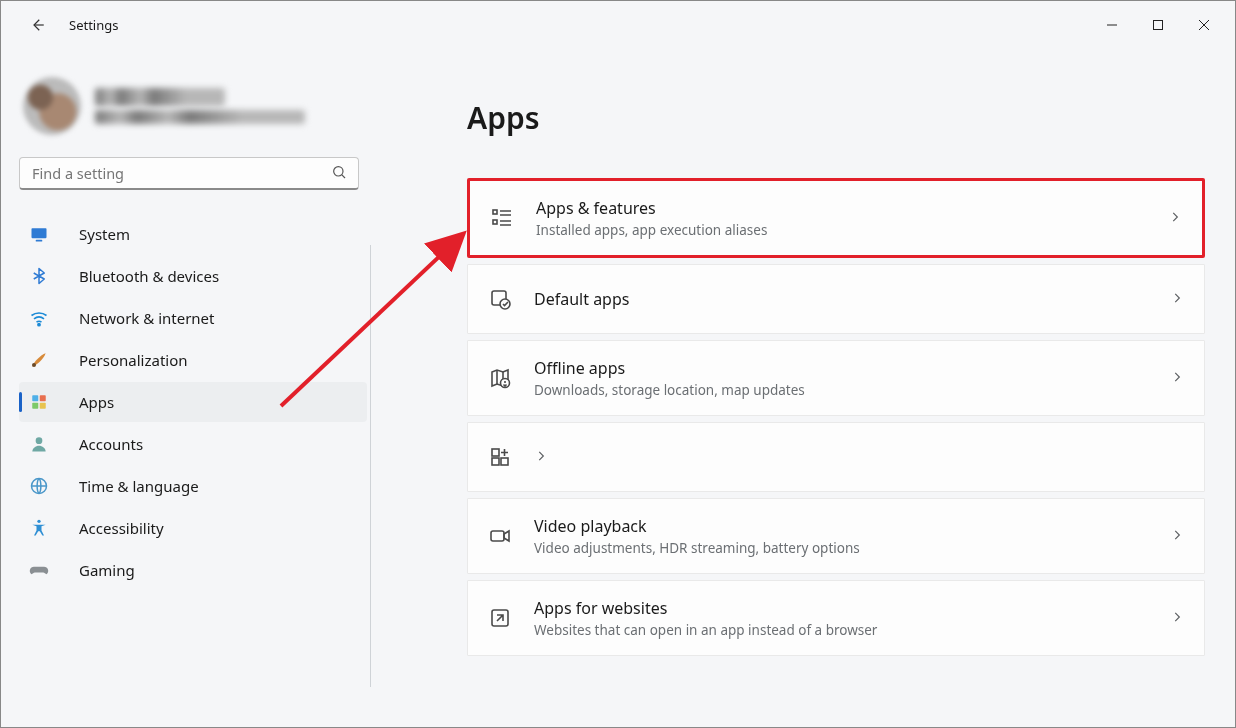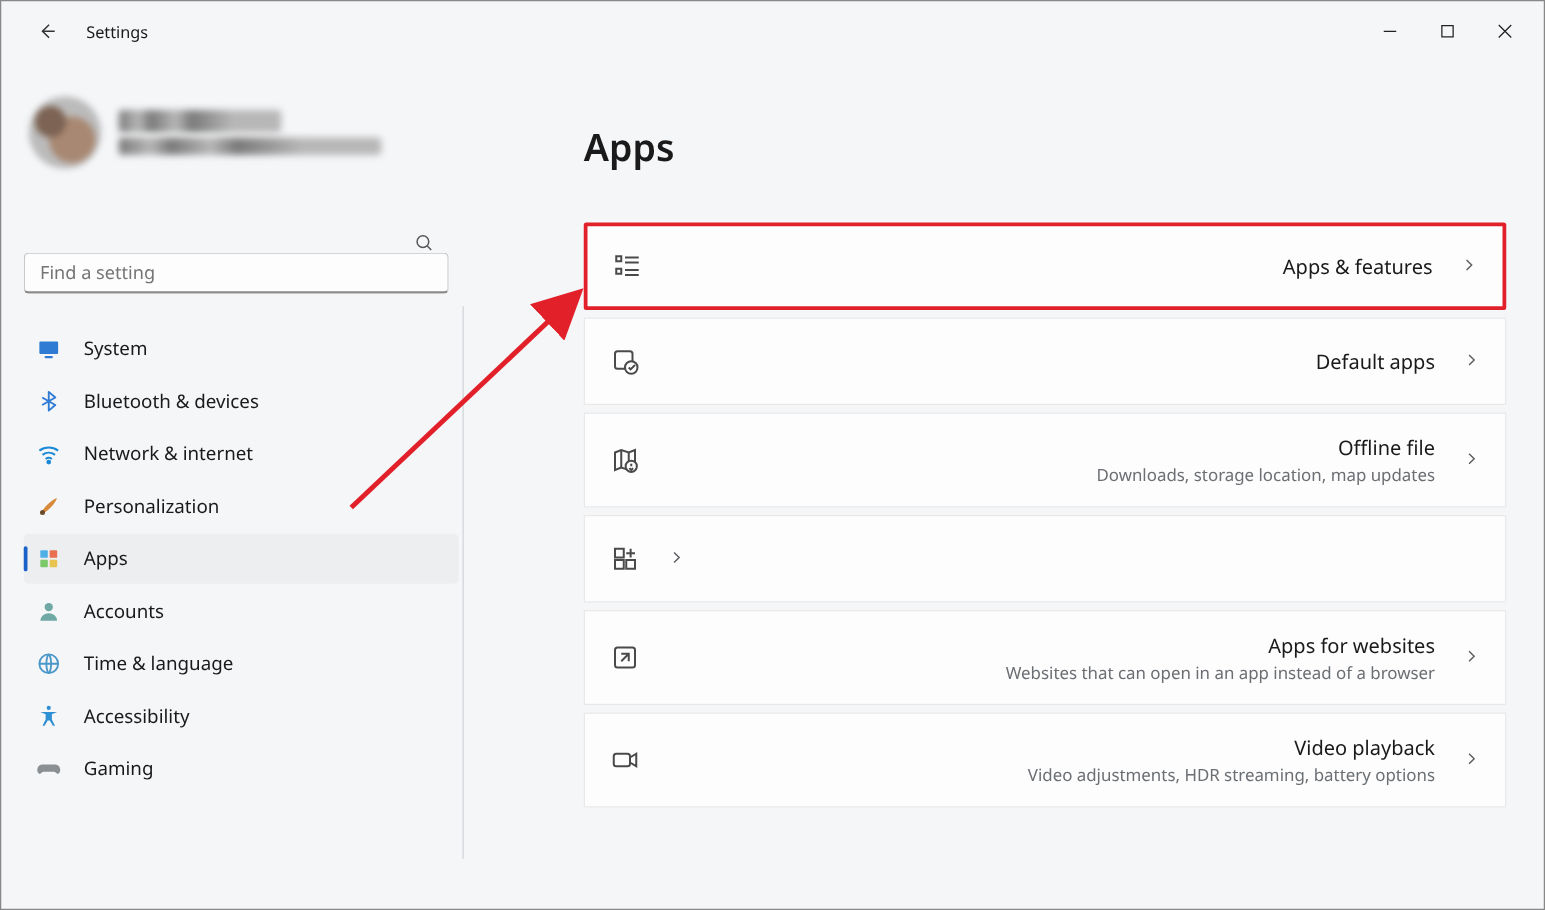--- a/index.html
+++ b/index.html
@@ -107,40 +107,39 @@
     width: 100%;
     height: 33px;
     border: 1px solid #c8c8c8;
     border-bottom: 2px solid #8a8a8a;
     border-radius: 4px;
     background: #fdfdfd;
     padding: 0 40px 0 12px;
     font-size: 14.5px;
     font-family: inherit;
     outline: none;
-    margin-top: 45px;
   }
   .search-icon {
     position: absolute;
     right: 12px;
     top: 50%;
     transform: translateY(-50%);
     color: #555;
   }
 
   .nav {
     display: flex;
     flex-direction: column;
     gap: 2px;
     width: 348px;
   }
   .nav-item {
     display: flex;
     align-items: center;
-    gap: 18px;
+    gap: 30px;
     height: 40px;
     padding: 0 10px;
     border-radius: 4px;
     cursor: pointer;
     font-size: 15px;
     position: relative;
   }
   .nav-item.active {
     background: #eceef0;
   }
@@ -170,21 +169,20 @@
   }
   .page-title {
     font-size: 30px;
     font-weight: 600;
     margin: 0 0 40px 0;
   }
   .cards {
     display: flex;
     flex-direction: column;
     gap: 6px;
-    text-align: right;
   }
   .card {
     display: flex;
     align-items: center;
     background: #fdfdfd;
     border: 1px solid #e9e9e9;
     border-radius: 1px;
     padding: 16px 20px;
     gap: 22px;
     cursor: pointer;
@@ -384,20 +382,21 @@
       <div class="card highlight">
         <span class="card-icon">
           <svg width="24" height="24" viewBox="0 0 24 24" fill="none" stroke="currentColor" stroke-width="1.6">
               <rect x="3" y="4" width="4" height="4"></rect>
               <rect x="3" y="14" width="4" height="4"></rect>
               <path d="M10 5h11M10 9h11M10 15h11M10 19h11"></path>
             </svg>
         </span>
         <div class="card-text">
           <div class="card-title">Apps &amp; features</div>
+          <div class="card-sub">Installed apps, app execution aliases</div>
         </div>
         <span class="chevron">
           <svg width="14" height="14" viewBox="0 0 24 24" fill="none" stroke="currentColor" stroke-width="2">
               <path d="M9 5l7 7-7 7"></path>
             </svg>
         </span>
       </div>
 
       <div class="card">
         <span class="card-icon">
@@ -420,21 +419,21 @@
       <div class="card">
         <span class="card-icon">
           <svg width="24" height="24" viewBox="0 0 24 24" fill="none" stroke="currentColor" stroke-width="1.6">
               <path d="M4 6l5-2 6 2 5-2v14l-5 2-6-2-5 2z"></path>
               <path d="M9 4v14M15 6v14"></path>
               <circle cx="17" cy="17" r="4.5" fill="#fdfdfd" stroke="currentColor"></circle>
               <path d="M17 15v2M15.5 18.5L17 20l1.5-1.5"></path>
             </svg>
         </span>
         <div class="card-text">
-          <div class="card-title">Offline file</div>
+          <div class="card-title">Offline apps</div>
           <div class="card-sub">Downloads, storage location, map updates</div>
         </div>
         <span class="chevron">
           <svg width="14" height="14" viewBox="0 0 24 24" fill="none" stroke="currentColor" stroke-width="2">
               <path d="M9 5l7 7-7 7"></path>
             </svg>
         </span>
       </div>
 
       <div class="card">
@@ -449,45 +448,45 @@
         <span class="chevron">
           <svg width="14" height="14" viewBox="0 0 24 24" fill="none" stroke="currentColor" stroke-width="2">
               <path d="M9 5l7 7-7 7"></path>
             </svg>
         </span>
       </div>
 
       <div class="card">
         <span class="card-icon">
           <svg width="24" height="24" viewBox="0 0 24 24" fill="none" stroke="currentColor" stroke-width="1.6">
-              <rect x="4" y="4" width="16" height="16" rx="2"></rect>
-              <path d="M9 15l6-6M9 9h6v6"></path>
+              <rect x="3" y="7" width="13" height="10" rx="2"></rect>
+              <path d="M16 10l5-3v10l-5-3z"></path>
             </svg>
         </span>
         <div class="card-text">
-          <div class="card-title">Apps for websites</div>
-          <div class="card-sub">Websites that can open in an app instead of a browser</div>
+          <div class="card-title">Video playback</div>
+          <div class="card-sub">Video adjustments, HDR streaming, battery options</div>
         </div>
         <span class="chevron">
           <svg width="14" height="14" viewBox="0 0 24 24" fill="none" stroke="currentColor" stroke-width="2">
               <path d="M9 5l7 7-7 7"></path>
             </svg>
         </span>
       </div>
 
       <div class="card">
         <span class="card-icon">
           <svg width="24" height="24" viewBox="0 0 24 24" fill="none" stroke="currentColor" stroke-width="1.6">
-              <rect x="3" y="7" width="13" height="10" rx="2"></rect>
-              <path d="M16 10l5-3v10l-5-3z"></path>
+              <rect x="4" y="4" width="16" height="16" rx="2"></rect>
+              <path d="M9 15l6-6M9 9h6v6"></path>
             </svg>
         </span>
         <div class="card-text">
-          <div class="card-title">Video playback</div>
-          <div class="card-sub">Video adjustments, HDR streaming, battery options</div>
+          <div class="card-title">Apps for websites</div>
+          <div class="card-sub">Websites that can open in an app instead of a browser</div>
         </div>
         <span class="chevron">
           <svg width="14" height="14" viewBox="0 0 24 24" fill="none" stroke="currentColor" stroke-width="2">
               <path d="M9 5l7 7-7 7"></path>
             </svg>
         </span>
       </div>
 
     </div>
   </div>

